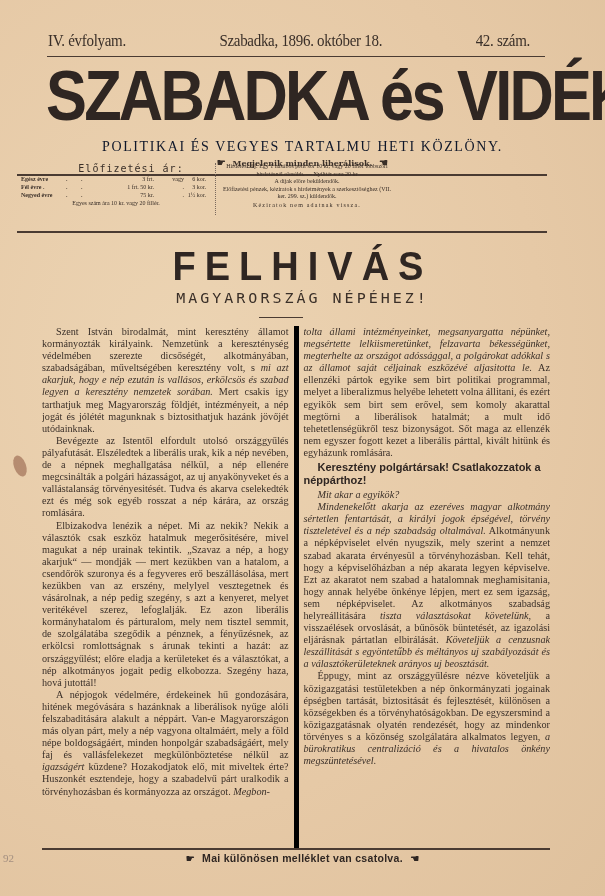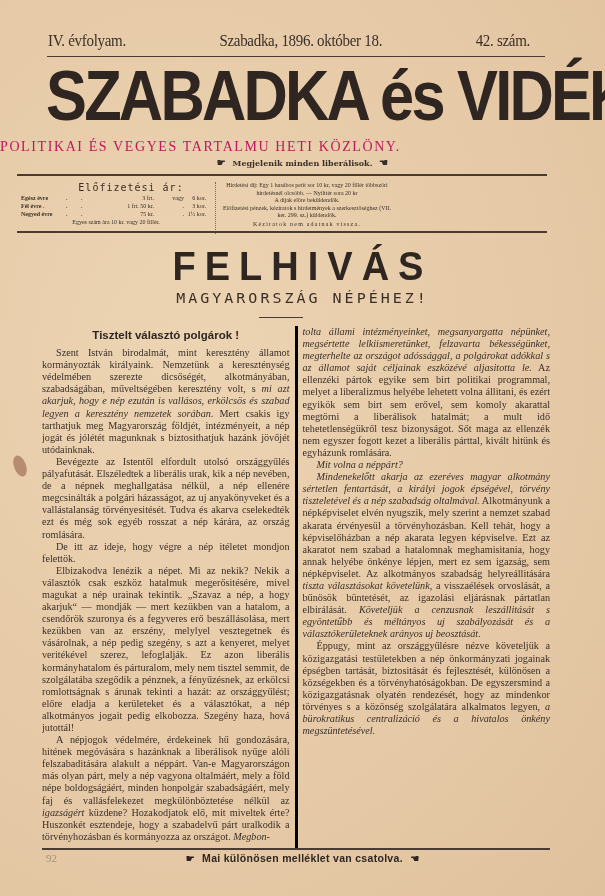--- a/index.html
+++ b/index.html
@@ -18,31 +18,31 @@
     transform: scaleY(1.15); transform-origin: top;
   }
   .rule1 { position: absolute; top: 56px; left: 47px; width: 498px; height: 0; border-top: 1.5px solid #4a3b32; }
   .title {
     position: absolute; top: 60px; left: 46px; width: 500px;
     font-family: "Liberation Sans", sans-serif; font-weight: 900; font-size: 66px;
     letter-spacing: -3px; color: #2f2622; white-space: nowrap;
     transform: scale(0.93, 1.08); transform-origin: left top; line-height: 1;
   }
   .subtitle {
-    position: absolute; top: 139px; left: 0; width: 605px; 
-    font-family: "Liberation Serif", serif; font-size: 14px; letter-spacing: 1.6px; color: #be185d;
+    position: absolute; top: 139px; left: 0; width: 605px; text-align: center;
+    font-family: "Liberation Serif", serif; font-size: 14px; letter-spacing: 1.6px; color: #0f172a;
   }
   .appears {
     position: absolute; top: 157px; left: 0; width: 605px; text-align: center;
     font-family: "DejaVu Serif", serif; font-weight: bold; font-size: 8px; color: #3a2f28;
   }
   .hand { display: inline-block; font-size: 10px; margin: 0 4px; }
   .hand.left { transform: scaleX(-1); }
   .rule2 { position: absolute; top: 174px; left: 17px; width: 530px; border-top: 2px solid #4a3b32; }
-  .infobox { position: absolute; top: 182px; left: 17px; width: 530px; height: 52px; display: flex; font-family: "Liberation Serif", serif; }
+  .infobox { position: absolute; top: 163px; left: 17px; width: 530px; height: 52px; display: flex; font-family: "Liberation Serif", serif; }
   .col-sub { width: 190px; border-right: 1px dotted #7a6a5e; padding: 0 4px 0 4px; font-size: 6px; position: relative; }
   .col-sub .hdr { text-align: center; font-family: "DejaVu Sans Mono", monospace; font-size: 10px; letter-spacing: 1px; margin-left: 30px; line-height: 12px; }
   .price-row { display: flex; font-size: 6px; line-height: 8px; font-weight: bold; }
   .price-row span:nth-child(1) { width: 45px; }
   .price-row span:nth-child(2) { width: 38px; letter-spacing: 6px; }
   .price-row span:nth-child(3) { width: 50px; text-align: right; font-weight: normal; }
   .price-row span:nth-child(4) { width: 30px; text-align: right; font-weight: normal; }
   .price-row span:nth-child(5) { width: 22px; text-align: right; font-weight: normal; }
   .single { font-size: 6px; text-align: center; margin-top: 1px; }
   .col-ed { width: 166px; border-right: 1px dotted #7a6a5e; text-align: center; }
@@ -61,32 +61,32 @@
   }
   .magyar {
     position: absolute; top: 289px; left: 0; width: 605px; text-align: center;
     font-family: "DejaVu Sans Mono", monospace; font-size: 15px; letter-spacing: 3px; color: #3a2f28;
     transform: scaleY(0.95);
   }
   .shortrule { position: absolute; top: 317px; left: 259px; width: 44px; border-top: 1.5px solid #4a3b32; }
   .columns { position: absolute; top: 326px; left: 42px; width: 508px; height: 522px; display: flex; }
   .col { width: 250px; font-family: "Liberation Serif", serif; font-size: 10.2px; line-height: 12.1px; text-align: justify; color: #3a2f28; overflow: hidden; }
   .col.left { padding-right: 5px; }
-  .col.right { padding-left: 5px; border-left: 3px solid #000000; }
+  .col.right { padding-left: 5px; border-left: 5px solid #000000; }
   .col p { margin: 0; text-indent: 14px; hyphens: auto; }
   .col p.noind { text-indent: 0; }
   .col h3 { margin: 3px 0 6px 0; font-family: "Liberation Sans", sans-serif; font-weight: bold; font-size: 11.5px; text-align: center; color: #2f2622; }
   .col h4 { margin: 2px 0 2px 0; font-family: "Liberation Sans", sans-serif; font-weight: bold; font-size: 11px; line-height: 13px; text-indent: 14px; text-align: left; color: #2f2622; }
   .it { font-style: italic; }
   .bottomrule { position: absolute; top: 848px; left: 42px; width: 508px; border-top: 2px solid #4a3b32; }
   .footer {
     position: absolute; top: 852px; left: 0; width: 605px; text-align: center;
     font-family: "Liberation Sans", sans-serif; font-weight: bold; font-size: 10.5px; color: #2f2622; letter-spacing: 0.3px;
   }
-  .margin-mark { position: absolute; top: 852px; left: 3px; font-size: 11px; color: #a38f80; font-family: "Liberation Serif", serif; margin-left: 43px; }
+  .margin-mark { position: absolute; top: 852px; left: 3px; font-size: 11px; color: #a38f80; font-family: "Liberation Serif", serif; }
   .stain { position: absolute; left: 14px; top: 455px; width: 12px; height: 22px; border-radius: 50%; background: rgba(120,60,40,0.45); transform: rotate(-20deg); }
 </style>
 </head>
 <body>
 
 <div>
 
   <div class="masthead-top">
     <span>IV. évfolyam.</span>
     <span>Szabadka, 1896. október 18.</span>
@@ -142,30 +142,29 @@
   </div>
 
   <div class="rule3"></div>
 
   <div class="felhivas">FELHIVÁS</div>
   <div class="magyar">MAGYARORSZÁG NÉPÉHEZ!</div>
   <div class="shortrule"></div>
 
   <div class="columns">
     <div class="col left">
-      <h3>Tisztelt választó polgárok !</h3>
       <p><span>Szent István birodalmát, mint keresztény államot kormányozták királyaink. Nemzetünk a kereszténység védelmében szerezte dicsőségét, alkotmányában, szabadságában, műveltségében keresztény volt, s </span><span class="it">mi azt akarjuk, hogy e nép ezután is vallásos, erkölcsös és szabad legyen a keresztény nemzetek sorában.</span><span> Mert csakis igy tarthatjuk meg Magyarország földjét, intézményeit, a nép jogát és jólétét magunknak s biztosithatjuk hazánk jövőjét utódainknak.</span></p>
       <p>Bevégezte az Istentől elfordult utolsó országgyűlés pályafutását. Elszéledtek a liberális urak, kik a nép nevében, de a népnek meghallgatása nélkül, a nép ellenére megcsinálták a polgári házasságot, az uj anyakönyveket és a vallástalanság törvényesitését. Tudva és akarva cselekedték ezt és még sok egyéb rosszat a nép kárára, az ország romlására.</p>
-      <p>De itt az ideje, hogy végre a nép itéletet mondjon felettök.</p>
       <p>Elbizakodva lenézik a népet. Mi az nekik? Nekik a választók csak eszköz hatalmuk megerősitésére, mivel magukat a nép urainak tekintik. „Szavaz a nép, a hogy akarjuk“ — mondják — mert kezükben van a hatalom, a csendőrök szuronya és a fegyveres erő beszállásolása, mert kezükben van az erszény, melylyel vesztegetnek és vásárolnak, a nép pedig szegény, s azt a kenyeret, melyet veritékével szerez, lefoglalják. Ez azon liberális kormányhatalom és párturalom, mely nem tisztel semmit, de szolgálatába szegődik a pénznek, a fényűzésnek, az erkölcsi romlottságnak s árunak tekinti a hazát: az országgyűlést; előre eladja a kerületeket és a választókat, a nép alkotmányos jogait pedig elkobozza. Szegény haza, hová jutottál!</p>
       <p><span>A népjogok védelmére, érdekeinek hű gondozására, hitének megóvására s hazánknak a liberálisok nyűge alóli felszabaditására alakult a néppárt. Van-e Magyarországon más olyan párt, mely a nép vagyona oltalmáért, mely a föld népe boldogságáért, minden honpolgár szabadságáért, mely faj és vallásfelekezet megkülönböztetése nélkül az </span><span class="it">igazságért</span><span> küzdene? Hozakodjatok elő, mit miveltek érte? Huszonkét esztendeje, hogy a szabadelvű párt uralkodik a törvényhozásban és kormányozza az országot. </span><span class="it">Megbon-</span></p>
     </div>
     <div class="col right">
       <p class="noind"><span class="it">tolta állami intézményeinket, megsanyargatta népünket, megsértette lelkiismeretünket, felzavarta békességünket, megterhelte az országot adóssággal, a polgárokat adókkal s az államot saját céljainak eszközévé aljasitotta le.</span><span> Az ellenzéki pártok egyike sem birt politikai programmal, melyet a liberalizmus helyébe lehetett volna állitani, és ezért egyikök sem birt sem erővel, sem komoly akarattal megtörni a liberálisok hatalmát; a mult idő tehetetlenségükről tesz bizonyságot. Sőt maga az ellenzék nem egyszer fogott kezet a liberális párttal, kivált hitünk és egyházunk romlására.</span></p>
-      <p class="it">Mit volna a néppárt?</p>
+      <h4>Keresztény polgártársak! Csatlakozzatok a néppárthoz!</h4>
+      <p class="it">Mit akar a egyikök?</p>
       <p><span class="it">Mindenekelőtt akarja az ezeréves magyar alkotmány sértetlen fentartását, a királyi jogok épségével, törvény tiszteletével és a nép szabadság oltalmával.</span><span> Alkotmányunk a népképviselet elvén nyugszik, mely szerint a nemzet szabad akarata érvényesül a törvényhozásban. Kell tehát, hogy a képviselőházban a nép akarata legyen képviselve. Ezt az akaratot nem szabad a hatalomnak meghamisitania, hogy annak helyébe önkénye lépjen, mert ez sem igazság, sem népképviselet. Az alkotmányos szabadság helyreállitására </span><span class="it">tiszta választásokat követelünk</span><span>, a visszaélések orvoslását, a bűnösök büntetését, az igazolási eljárásnak pártatlan elbirálását. </span><span class="it">Követeljük a cenzusnak leszállitását s egyöntetűbb és méltányos uj szabályozását és a választókerületeknek arányos uj beosztását.</span></p>
       <p><span>Éppugy, mint az országgyűlésre nézve követeljük a közigazgatási testületekben a nép önkormányzati jogainak épségben tartását, biztositását és fejlesztését, különösen a községekben és a törvényhatóságokban. De egyszersmind a közigazgatásnak olyatén rendezését, hogy az mindenkor törvényes s a közönség szolgálatára alkalmatos legyen, </span><span class="it">a bürokratikus centralizáció és a hivatalos önkény megszüntetésével.</span></p>
     </div>
   </div>
 
   <div class="bottomrule"></div>
   <div class="footer">
     <span class="hand">☛</span>
     <span>Mai különösen melléklet van csatolva.</span>
     <span class="hand left">☛</span>

